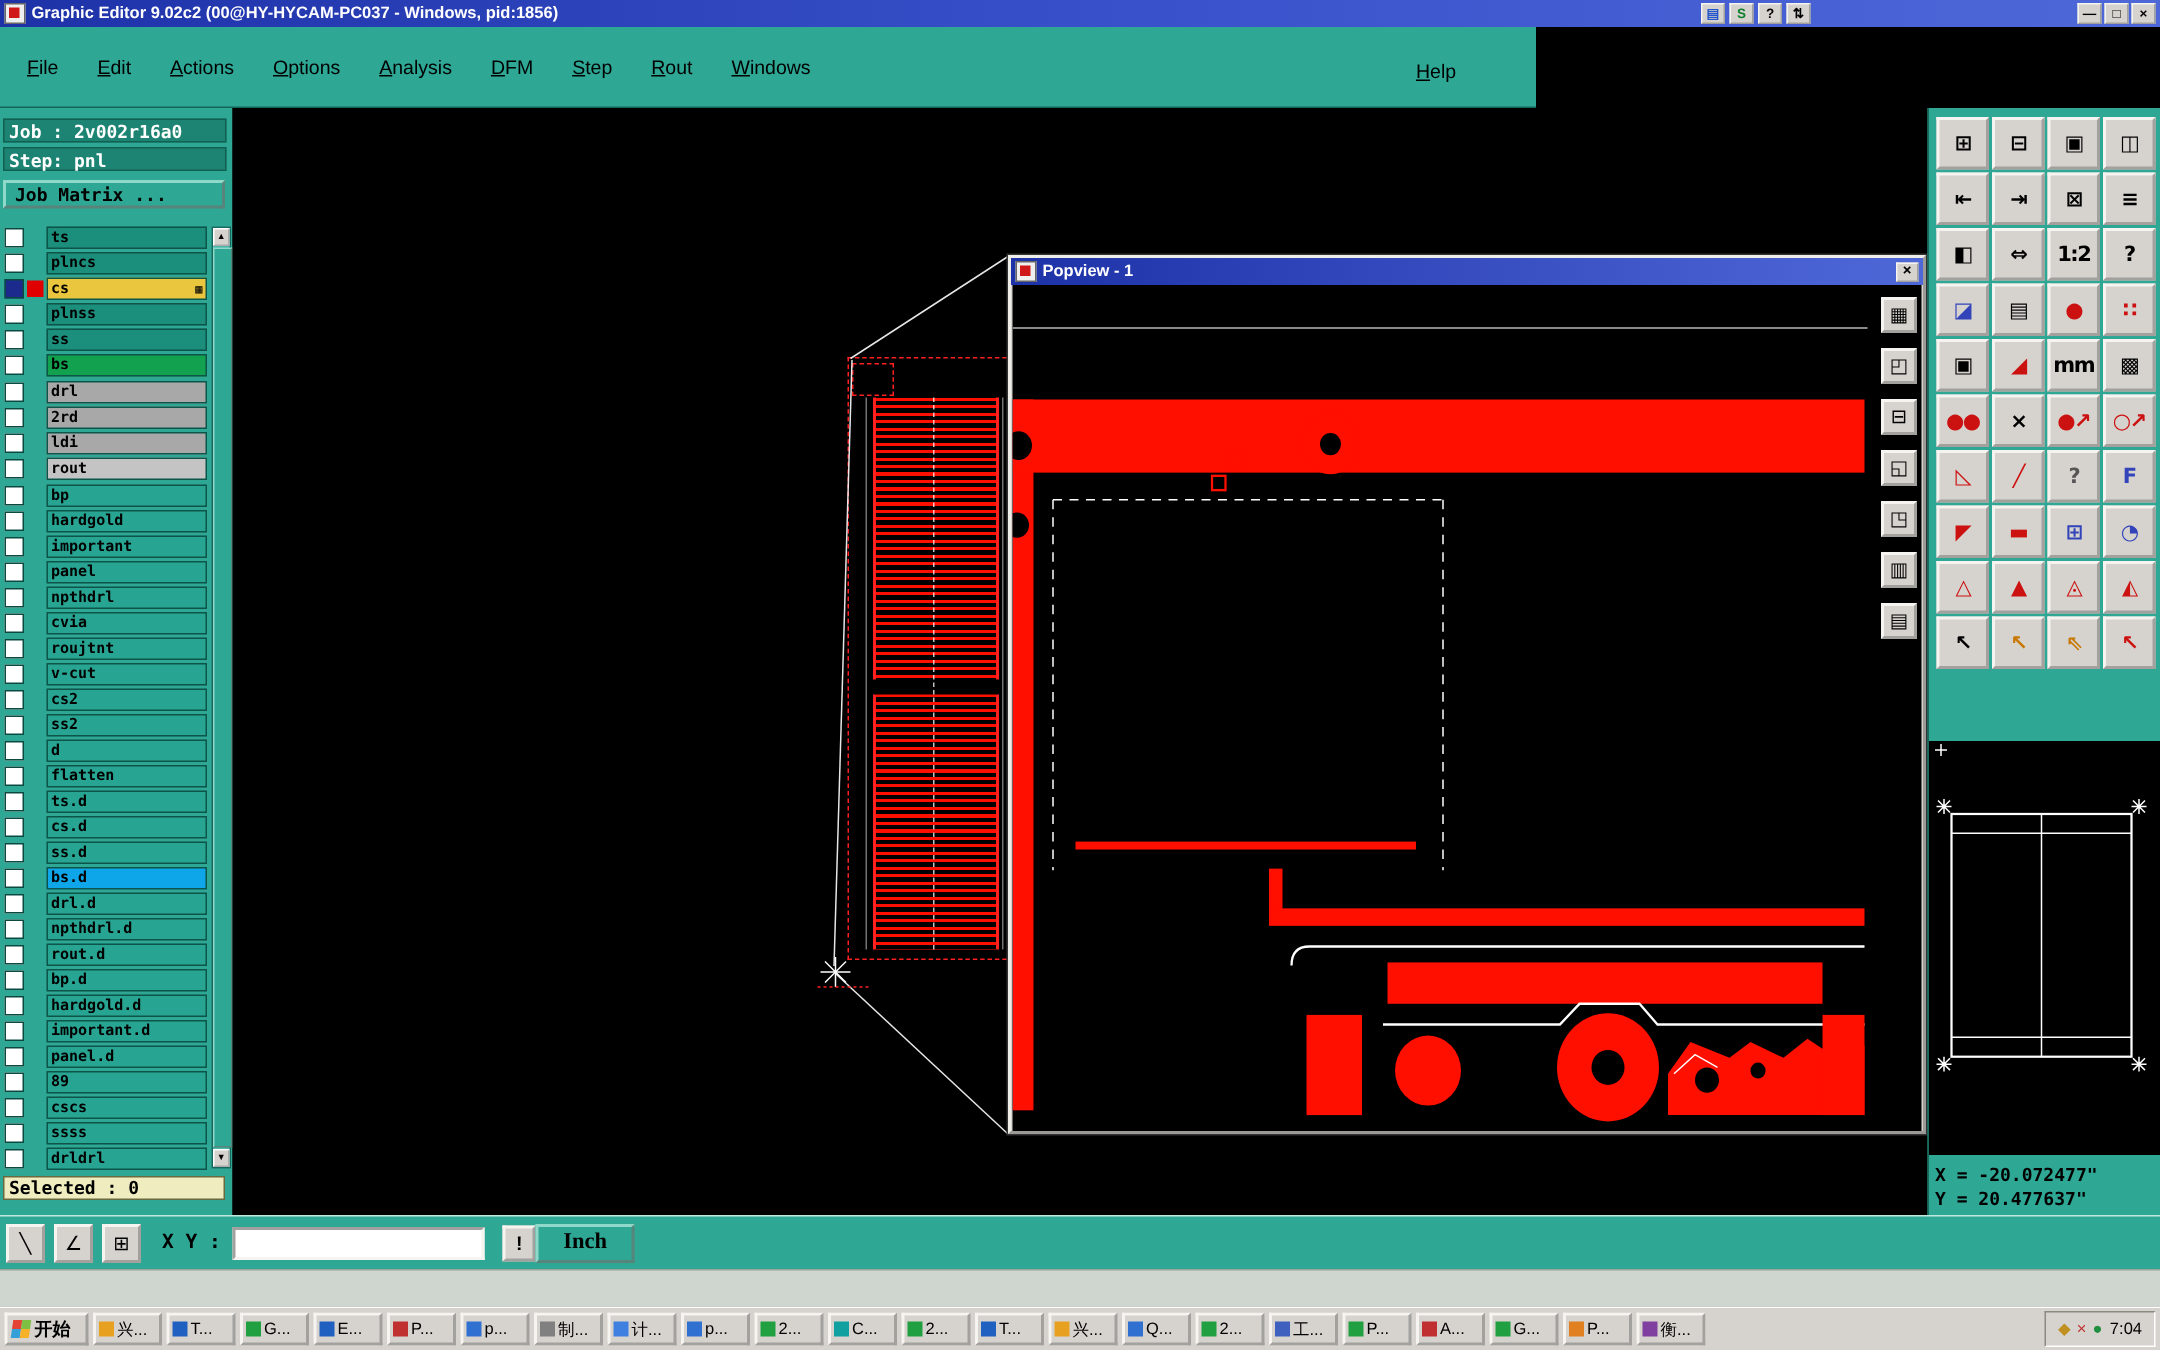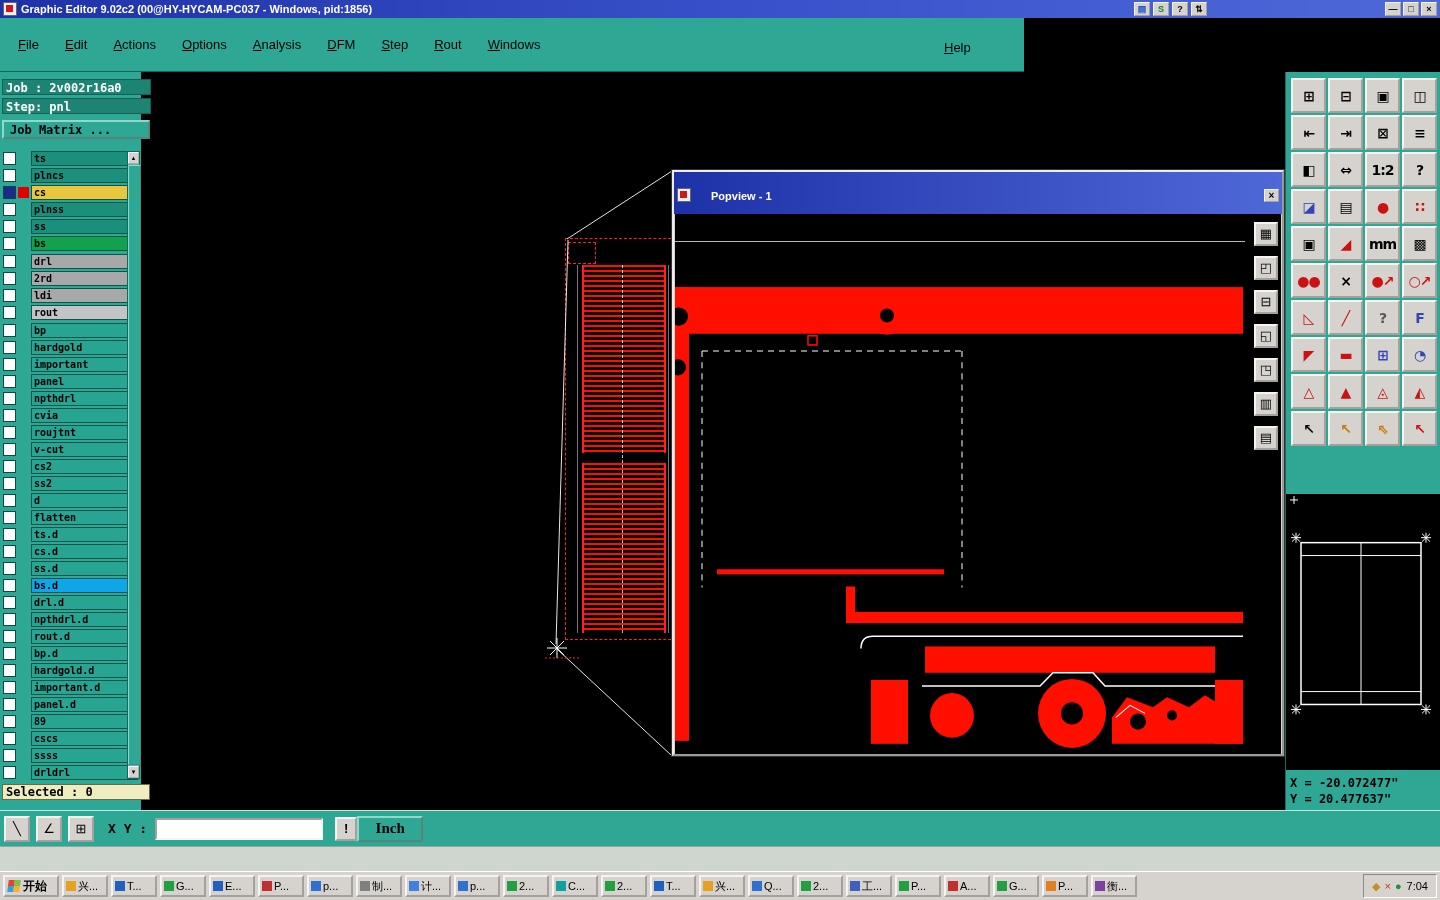--- a/index.html
+++ b/index.html
@@ -29,21 +29,21 @@
     border-left:1px solid #9bb;box-sizing:border-box;}
   .frontline{position:absolute;left:8px;top:12px;display:flex;align-items:center;border-bottom:3px solid #d01818;padding-bottom:1px;}
   .fl-bars{width:18px;height:18px;margin-right:3px;transform:skewX(-14deg);
     background:repeating-linear-gradient(180deg,#d01818 0 4px,rgba(0,0,0,0) 4px 7px);}
   .fl-text{font-style:italic;font-weight:bold;font-size:25px;letter-spacing:-1px;color:#14197e;}
   .product{position:absolute;left:196px;top:6px;font-family:"Liberation Serif",serif;font-weight:bold;font-style:italic;font-size:23px;color:#000;}
   .subtitle{position:absolute;left:222px;top:36px;font-family:"Liberation Serif",serif;font-weight:bold;font-style:italic;font-size:13px;color:#000;}
   .datetime{position:absolute;right:6px;top:5px;text-align:right;font-family:"Liberation Serif",serif;font-weight:bold;font-style:italic;font-size:13px;line-height:15px;color:#000;}
 
   
-  .sidebar{position:absolute;left:0;top:72px;width:141px;height:738px;background:#2ea795;box-sizing:border-box;}
+  .sidebar{position:absolute;left:0;top:72px;width:155px;height:738px;background:#2ea795;box-sizing:border-box;}
   .job-label,.step-label{position:absolute;left:2px;width:149px;height:16px;background:#1d8474;color:#fff;
     font-family:"DejaVu Sans Mono",monospace;font-weight:bold;font-size:12px;line-height:16px;padding-left:3px;
     border:1px solid #116052;box-sizing:border-box;}
   .job-label{top:7px;} .step-label{top:26px;}
   .job-matrix-btn{position:absolute;left:2px;top:48px;width:148px;height:19px;background:#2ea795;
     border:2px outset #8fd8ca;font-family:"DejaVu Sans Mono",monospace;font-weight:bold;font-size:12px;text-align:left;padding-left:6px;color:#000;}
   .layer-list{position:absolute;left:3px;top:79px;width:135px;}
   .layer-row{display:flex;align-items:center;gap:2px;height:15px;margin-bottom:2px;}
   .layer-box{width:11px;height:11px;background:#fff;border:1px solid #0b4a40;flex:0 0 auto;}
   .layer-slot{width:11px;height:11px;flex:0 0 auto;}
@@ -67,21 +67,21 @@
   .fp-s2{position:absolute;left:16px;top:224px;width:80px;height:170px;border-left:2px solid #ff2020;border-right:2px solid #ff2020;
     background:repeating-linear-gradient(180deg,#ff0f00 0 2px,rgba(0,0,0,0) 2px 5px);}
   .fp-center{position:absolute;left:56px;top:26px;height:368px;width:0;border-left:1px dashed rgba(255,255,255,.75);}
   .fp-gl{position:absolute;left:11px;top:26px;height:368px;width:0;border-left:1px solid rgba(255,255,255,.45);}
   .fp-gr{position:absolute;left:102px;top:26px;height:368px;width:0;border-left:1px solid rgba(255,255,255,.45);}
   .canvas-overlay{position:absolute;left:0;top:0;width:100%;height:100%;}
 
   
   .popview{position:absolute;left:672px;top:170px;width:612px;height:586px;background:#d6d3ce;
     border:2px outset #efede8;box-shadow:0 0 0 1px #333;box-sizing:border-box;display:flex;flex-direction:column;}
-  .pv-title{height:18px;background:linear-gradient(90deg,#1e32a8,#4f68d8);display:flex;align-items:flex-end;padding:12px 3px;gap:20px;flex:0 0 auto;}
+  .pv-title{height:18px;background:linear-gradient(90deg,#1e32a8,#4f68d8);display:flex;align-items:center;padding:0 3px;gap:4px;flex:0 0 auto;}
   .pv-icon{width:12px;height:12px;background:#efefef;border:1px solid #666;position:relative;}
   .pv-icon i{position:absolute;left:2px;top:2px;width:7px;height:7px;background:#d01818;}
   .pv-title-text{color:#fff;font-size:11px;font-weight:bold;margin-right:auto;}
   .pv-x{width:15px;height:13px;background:#d6d3ce;border:1px outset #f6f4f0;font-size:10px;font-weight:bold;line-height:10px;}
   .pv-body{position:relative;flex:1;background:#000;margin:0 1px;overflow:hidden;}
   .pv-art{position:absolute;left:0;top:0;width:100%;height:100%;}
   .pv-tools{position:absolute;right:3px;top:8px;display:flex;flex-direction:column;gap:10px;}
   .pv-tool{width:24px;height:24px;background:#d6d3ce;border:2px outset #f6f4f0;font-size:13px;line-height:18px;color:#000;}
   .pv-footer{height:30px;display:flex;align-items:center;padding:2px 4px;background:#d6d3ce;flex:0 0 auto;box-sizing:border-box;}
   .pv-close{flex:1;height:24px;background:#dedbd6;border:2px outset #f6f4f0;font-size:13px;font-weight:bold;color:#000;}

